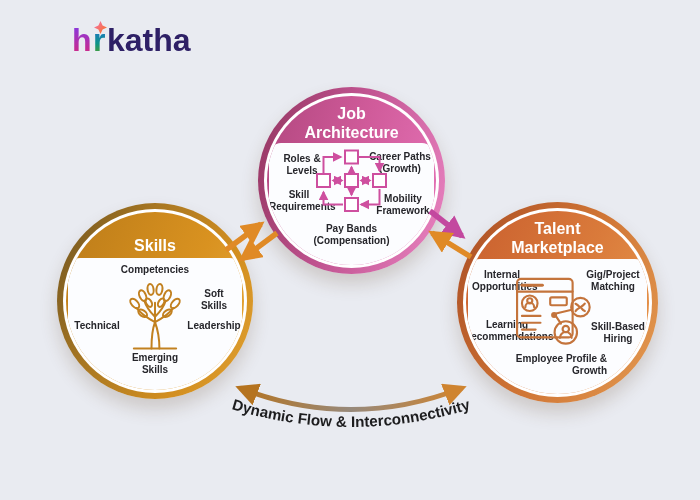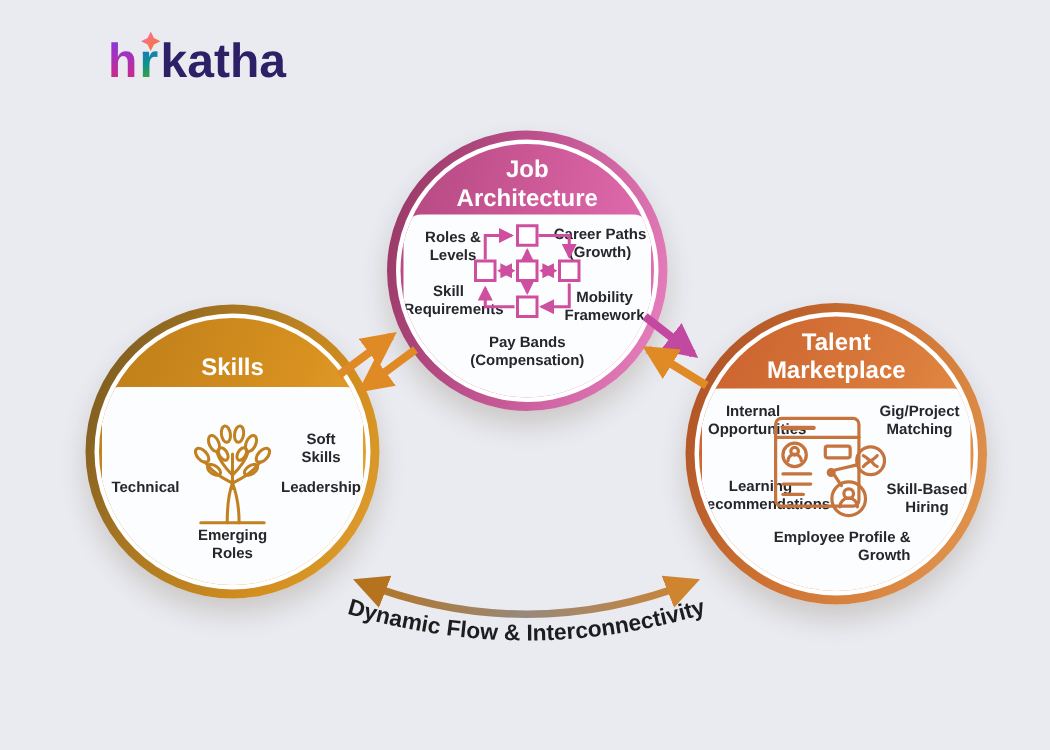--- a/index.html
+++ b/index.html
@@ -70,24 +70,25 @@
       <text x="35" y="31" font-size="32" font-weight="800" font-family="Liberation Sans, sans-serif" fill="#2e2066">katha</text>
     </svg>
   </div>
 
   <div class="circle skills">
     <div class="ring"></div>
     <div class="gap"></div>
     <div class="inner">
       <div class="c-title" style="width:110px;margin:16px auto;">Skills Taxonomy</div>
       <div class="panel">
+        <div class="lbl" style="left:0;right:0;top:6px;">Competencies</div>
         <div class="lbl" style="right:4px;top:30px;width:48px;">Soft Skills</div>
         <div class="lbl" style="left:2px;top:62px;width:54px;">Technical</div>
         <div class="lbl" style="right:-2px;top:62px;width:60px;">Leadership</div>
-        <div class="lbl" style="left:56px;right:56px;top:94px;">Emerging Roles</div>
+        <div class="lbl" style="left:56px;right:56px;top:94px;">Emerging Skills</div>
         <svg class="icon-svg" style="top:20px;" width="72" height="74" viewBox="0 0 72 84" fill="none" stroke="#c28120" stroke-width="2.3" stroke-linecap="round">
           <path d="M12 80 H60"></path>
           <path d="M32 80 C32 66 33 58 36 50"></path>
           <path d="M41 80 C41 66 39 58 36 50"></path>
           <path d="M36 54 V28"></path>
           <path d="M36 50 C28 46 21 42 15 34"></path>
           <path d="M36 44 C30 38 26 33 24 26"></path>
           <path d="M36 50 C44 46 51 42 57 34"></path>
           <path d="M36 44 C42 38 46 33 48 26"></path>
           <ellipse cx="13" cy="29" rx="3.6" ry="6.4" transform="rotate(-42 13 29)"></ellipse>

